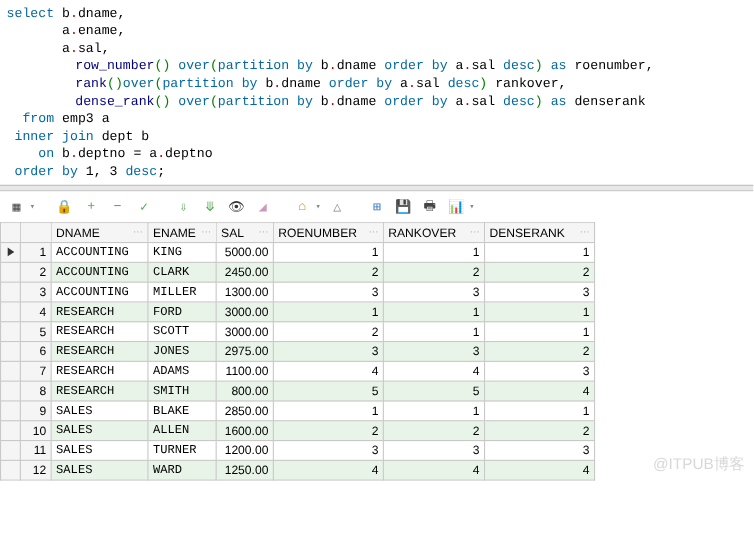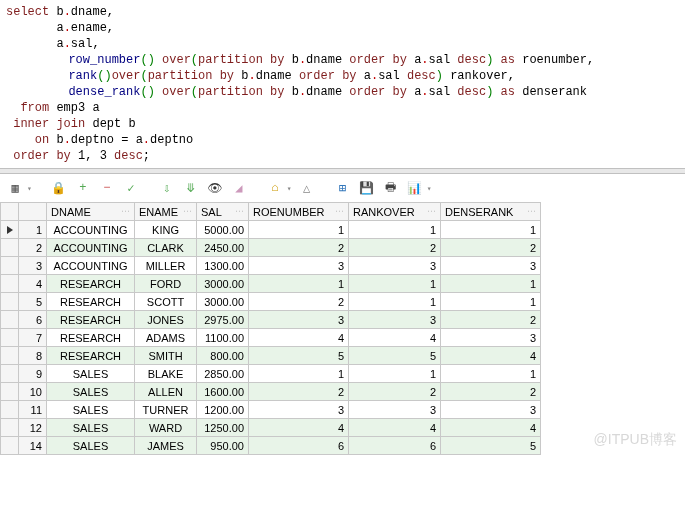--- a/index.html
+++ b/index.html
@@ -9,21 +9,21 @@
       background: #fff;
       width: 685px;
       position: relative;
     }
     .sql-pane {
       padding: 4px 6px;
       line-height: 16px;
       white-space: pre;
       background: #fff;
     }
-    .kw { color: #7f1d1d; }
+    .kw { color: #0369a1; }
     .func { color: #000080; margin-left: 12px; }
     .punct { color: #000; }
     .ident { color: #000; }
     .paren { color: #008000; }
     .dot { color: #c00000; }
     .divider {
       height: 6px;
       background: #e8e8e8;
       border-top: 1px solid #c0c0c0;
       border-bottom: 1px solid #c0c0c0;
@@ -60,21 +60,21 @@
       border: 1px solid #c8c8c8;
       height: 18px;
       padding: 0 4px;
     }
     .grid th {
       background: #f5f5f5;
       font-weight: normal;
       text-align: left;
       position: relative;
     }
-    .col-DNAME, .col-ENAME { text-align: center; }
+    .col-DNAME, .col-ENAME { text-align: left; font-family: Liberation Mono, monospace; }
     .col-SAL, .col-ROENUMBER, .col-RANKOVER, .col-DENSERANK { text-align: right; }
     .row-marker-th { width: 18px; }
     .row-num-th { width: 28px; }
     .row-marker-td {
       background: #f5f5f5;
       text-align: center;
       width: 18px;
     }
     .row-num-td {
       background: #f5f5f5;
@@ -274,27 +274,17 @@
         <tr class="row-even">
           <td class="row-marker-td"></td>
           <td class="row-num-td">12</td>
           <td class="data-cell col-DNAME">SALES</td>
           <td class="data-cell col-ENAME">WARD</td>
           <td class="data-cell col-SAL">1250.00</td>
           <td class="data-cell col-ROENUMBER">4</td>
           <td class="data-cell col-RANKOVER">4</td>
           <td class="data-cell col-DENSERANK">4</td>
         </tr>
-        <tr class="row-even">
-          <td class="row-marker-td"></td>
-          <td class="row-num-td">14</td>
-          <td class="data-cell col-DNAME">SALES</td>
-          <td class="data-cell col-ENAME">JAMES</td>
-          <td class="data-cell col-SAL">950.00</td>
-          <td class="data-cell col-ROENUMBER">6</td>
-          <td class="data-cell col-RANKOVER">6</td>
-          <td class="data-cell col-DENSERANK">5</td>
-        </tr>
       </tbody>
     </table>
 </div>
 
 <span class="watermark">@ITPUB博客</span>
 
 </body></html>

